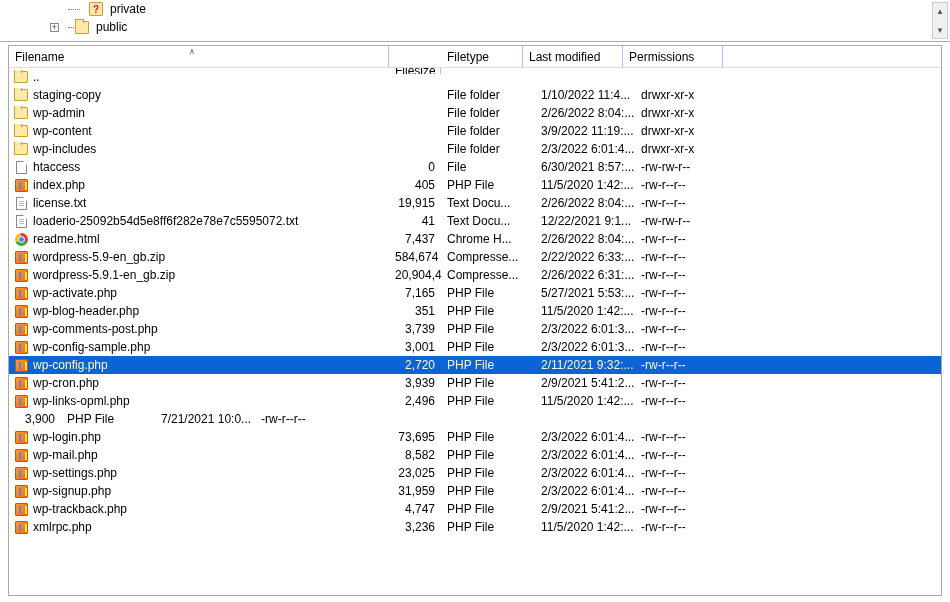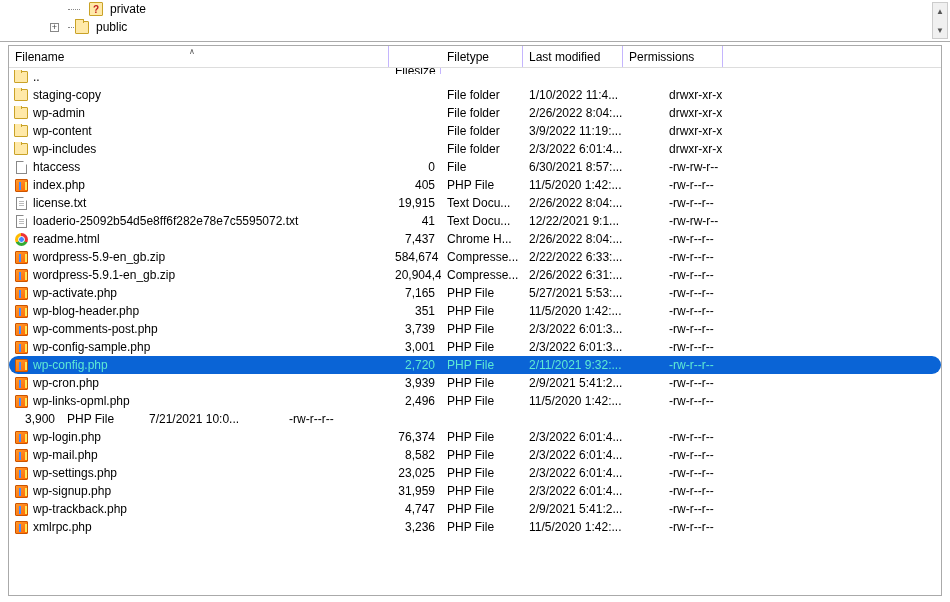--- a/index.html
+++ b/index.html
@@ -139,41 +139,40 @@
   left: 0; right: 0; bottom: 0;
   overflow: hidden;
 }
 .row {
   display: flex;
   height: 18px;
   align-items: center;
 }
 .row.selected {
   background: #0a64d6;
-  color: #5eead4;
-  border-radius: 9px;
+  color: #fef9c3;
 }
 .cell {
   padding: 0 6px;
   white-space: nowrap;
   overflow: hidden;
   text-overflow: clip;
   font-size: 12px;
 }
 .cell-name {
   width: 380px;
   display: flex;
   align-items: center;
   gap: 4px;
   padding-left: 4px;
 }
 .cell-size { width: 52px; text-align: right; }
 .cell-type { width: 82px; }
-.cell-date { width: 100px; }
-.cell-perm { width: 100px; margin-left: 40px; }
+.cell-date { width: 100px; margin-left: 12px; }
+.cell-perm { width: 100px; }
 .ico { width: 16px; height: 14px; display: inline-flex; align-items: center; justify-content: center; flex-shrink: 0; }
 .ico-folder {
   width: 14px; height: 12px;
   background: #ffe9a8;
   border: 1px solid #c9a227;
   border-radius: 1px;
   position: relative;
 }
 .ico-folder::before {
   content: "";
@@ -503,21 +502,21 @@
         <div class="cell cell-date">7/21/2021 10:0...</div>
         <div class="cell cell-perm">-rw-r--r--</div>
       </div>
       <div class="row">
         <div class="cell cell-name">
           <span class="ico">
             <span class="ico-php"></span>
           </span>
           <span>wp-login.php</span>
         </div>
-        <div class="cell cell-size">76,374</div>
+        <div class="cell cell-size">73,695</div>
         <div class="cell cell-type">PHP File</div>
         <div class="cell cell-date">2/3/2022 6:01:4...</div>
         <div class="cell cell-perm">-rw-r--r--</div>
       </div>
       <div class="row">
         <div class="cell cell-name">
           <span class="ico">
             <span class="ico-php"></span>
           </span>
           <span>wp-mail.php</span>

